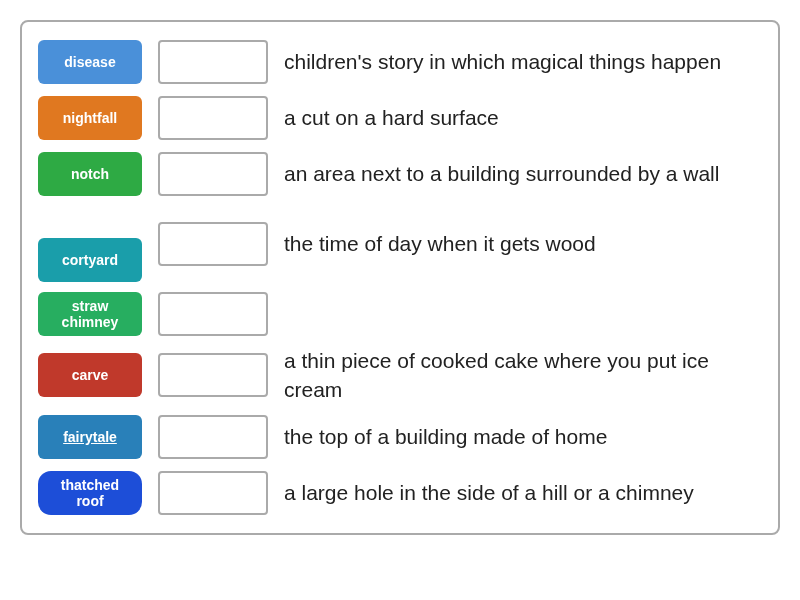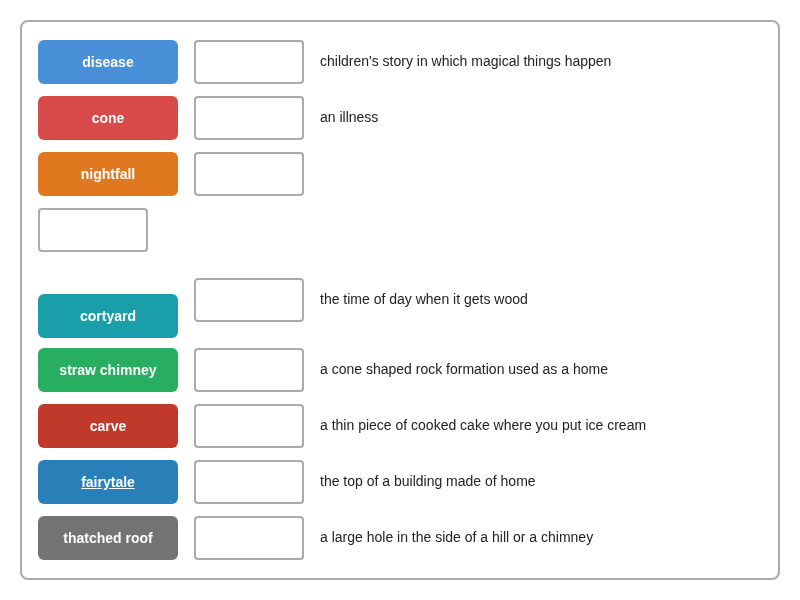--- a/index.html
+++ b/index.html
@@ -20,21 +20,21 @@
       padding: 16px;
       width: 760px;
     }
     .row {
       display: flex;
       align-items: center;
       gap: 16px;
       min-height: 48px;
     }
     .word-btn {
-      width: 140px;
+      width: 104px;
       min-height: 44px;
       border: none;
       border-radius: 6px;
       color: #fff;
       font-size: 14px;
       font-weight: bold;
       text-align: center;
       cursor: pointer;
       padding: 6px 8px;
       display: flex;
@@ -44,65 +44,62 @@
     .answer-box {
       width: 110px;
       min-height: 44px;
       border: 2px solid #aaa;
       border-radius: 4px;
       background: #fff;
       flex-shrink: 0;
     }
     .definition {
       flex: 1;
-      font-size: 14px;
+      font-size: 21px;
       color: #222;
       line-height: 1.4;
     }
     .blue { background-color: #4a90d9; }
     .red { background-color: #d94a4a; }
     .orange { background-color: #e07820; }
     .green { background-color: #2eaa44; }
     .purple { background-color: #9b59b6; }
     .teal { background-color: #1a9eaa; margin-top: 32px; }
     .green2 { background-color: #27ae60; }
     .red2 { background-color: #c0392b; }
     .blue2 { background-color: #2980b9; text-decoration: underline; }
-    .teal2 { background-color: #737373; }
+    .teal2 { background-color: #1d4ed8; border-radius: 13px; }
   </style>
 </head>
 <body>
 
 <div class="container">
 <div class="row">
       <button class="word-btn blue">disease</button>
       <div class="answer-box"></div>
       <span class="definition">children's story in which magical things happen</span>
     </div>
     <div class="row">
-      <button class="word-btn red">cone</button>
+      <button class="word-btn orange">nightfall</button>
       <div class="answer-box"></div>
-      <span class="definition">an illness</span>
+      <span class="definition">a cut on a hard surface</span>
     </div>
     <div class="row">
-      <button class="word-btn orange">nightfall</button>
+      <button class="word-btn green">notch</button>
       <div class="answer-box"></div>
-    </div>
-    <div class="row">
-      <div class="answer-box"></div>
+      <span class="definition">an area next to a building surrounded by a wall</span>
     </div>
     <div class="row">
       <button class="word-btn teal">cortyard</button>
       <div class="answer-box"></div>
       <span class="definition">the time of day when it gets wood</span>
     </div>
     <div class="row">
       <button class="word-btn green2">straw chimney</button>
       <div class="answer-box"></div>
-      <span class="definition">a cone shaped rock formation used as a home</span>
     </div>
     <div class="row">
       <button class="word-btn red2">carve</button>
       <div class="answer-box"></div>
       <span class="definition">a thin piece of cooked cake where you put ice cream</span>
     </div>
     <div class="row">
       <button class="word-btn blue2">fairytale</button>
       <div class="answer-box"></div>
       <span class="definition">the top of a building made of home</span>

